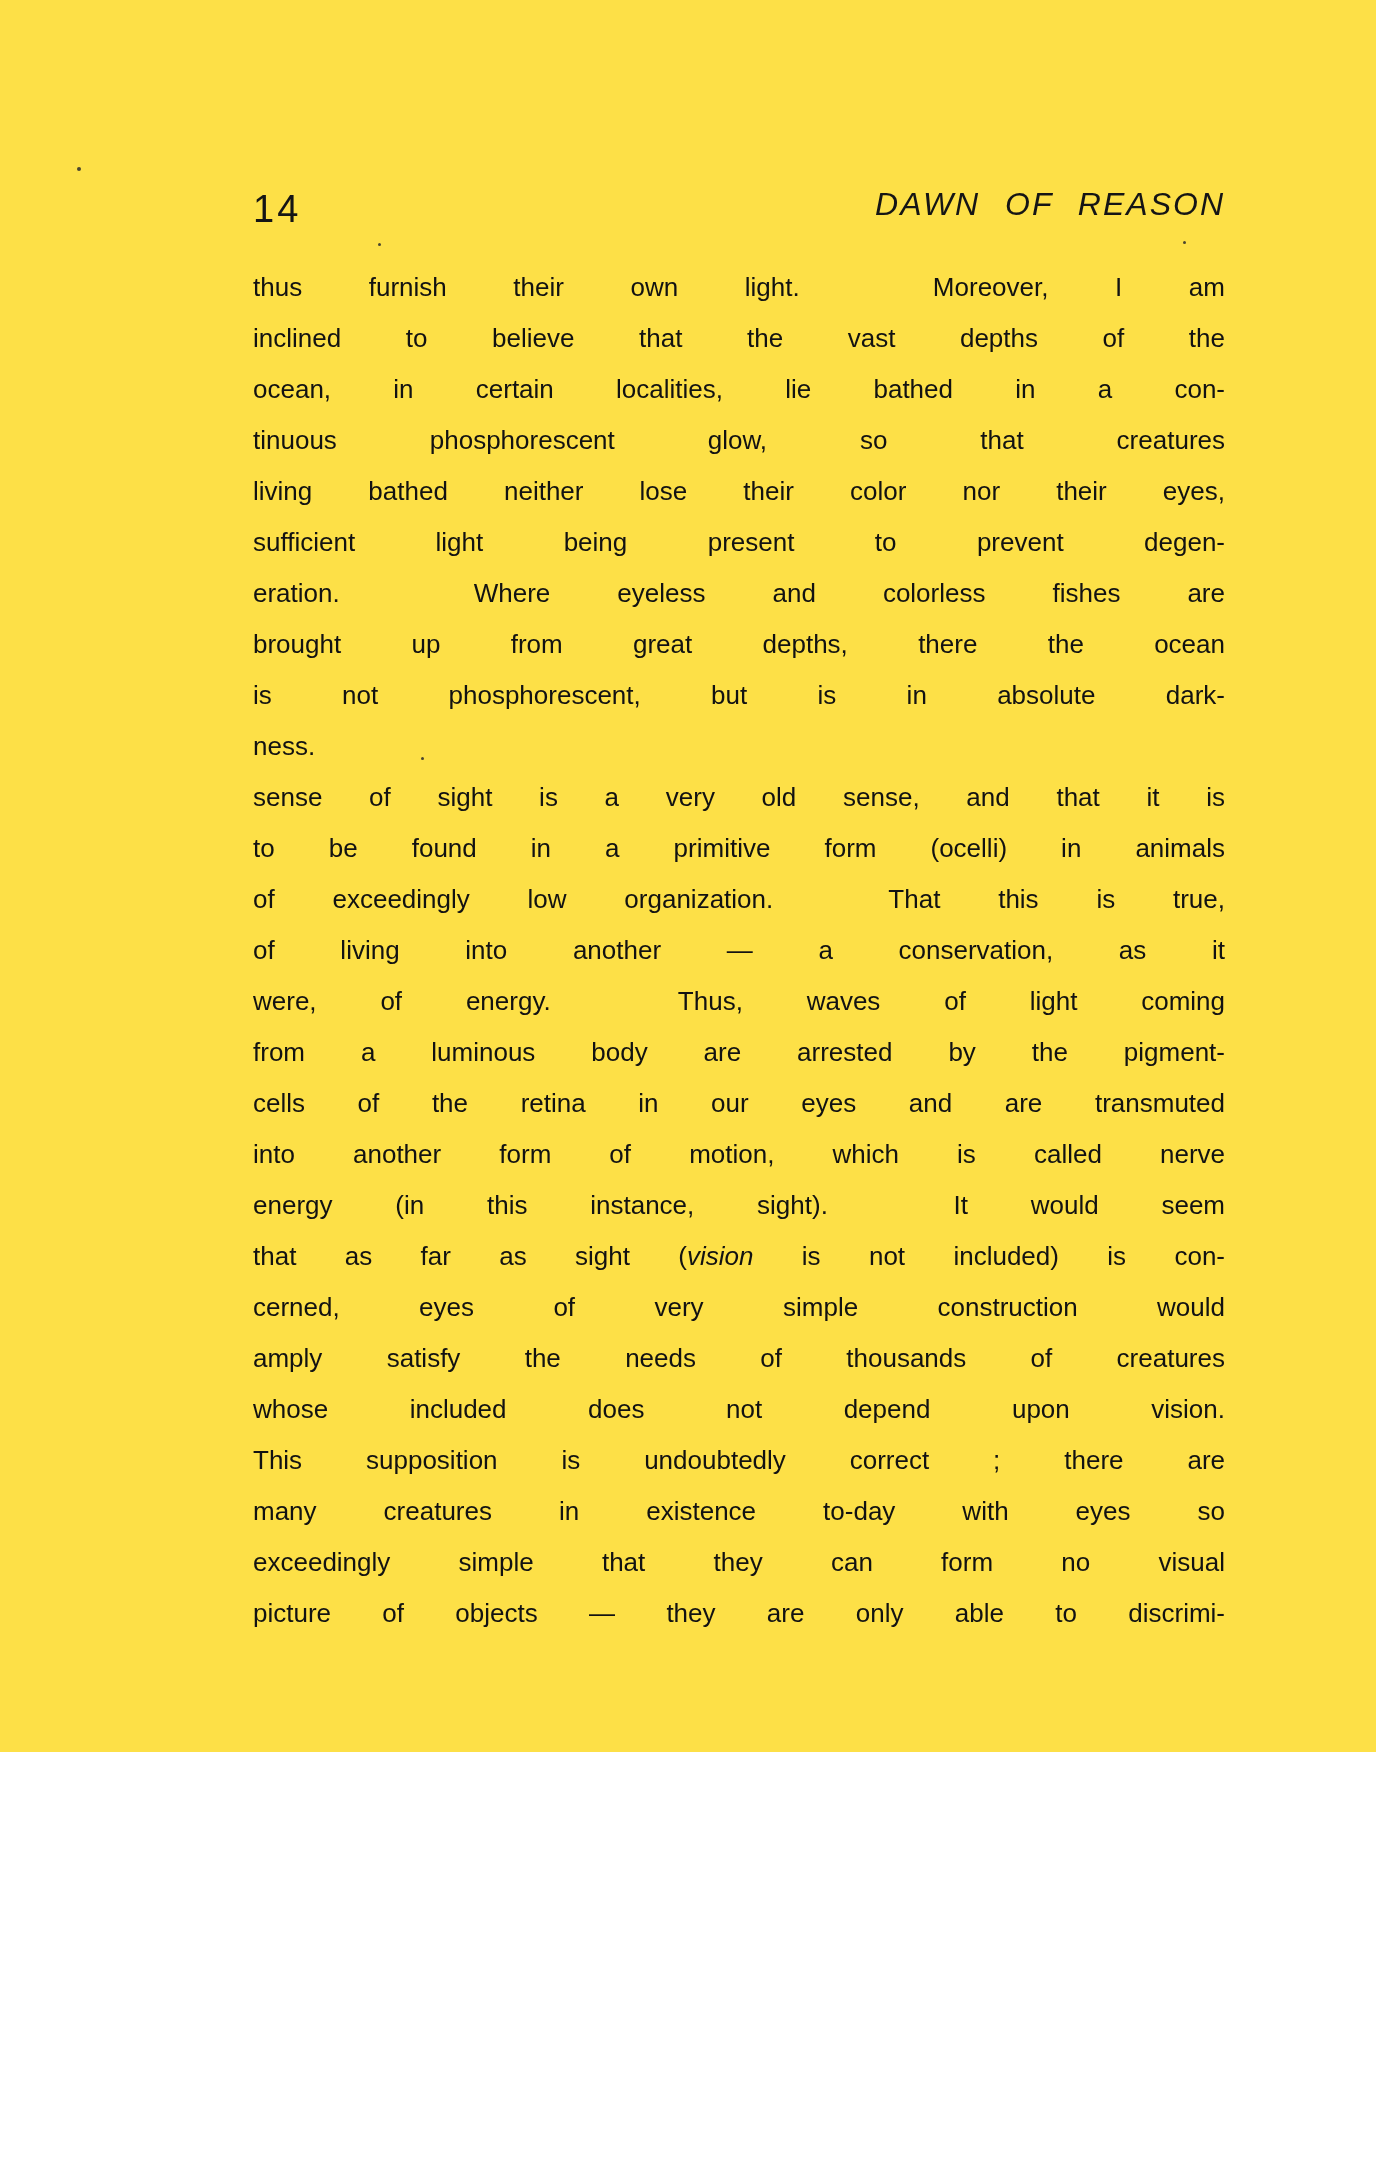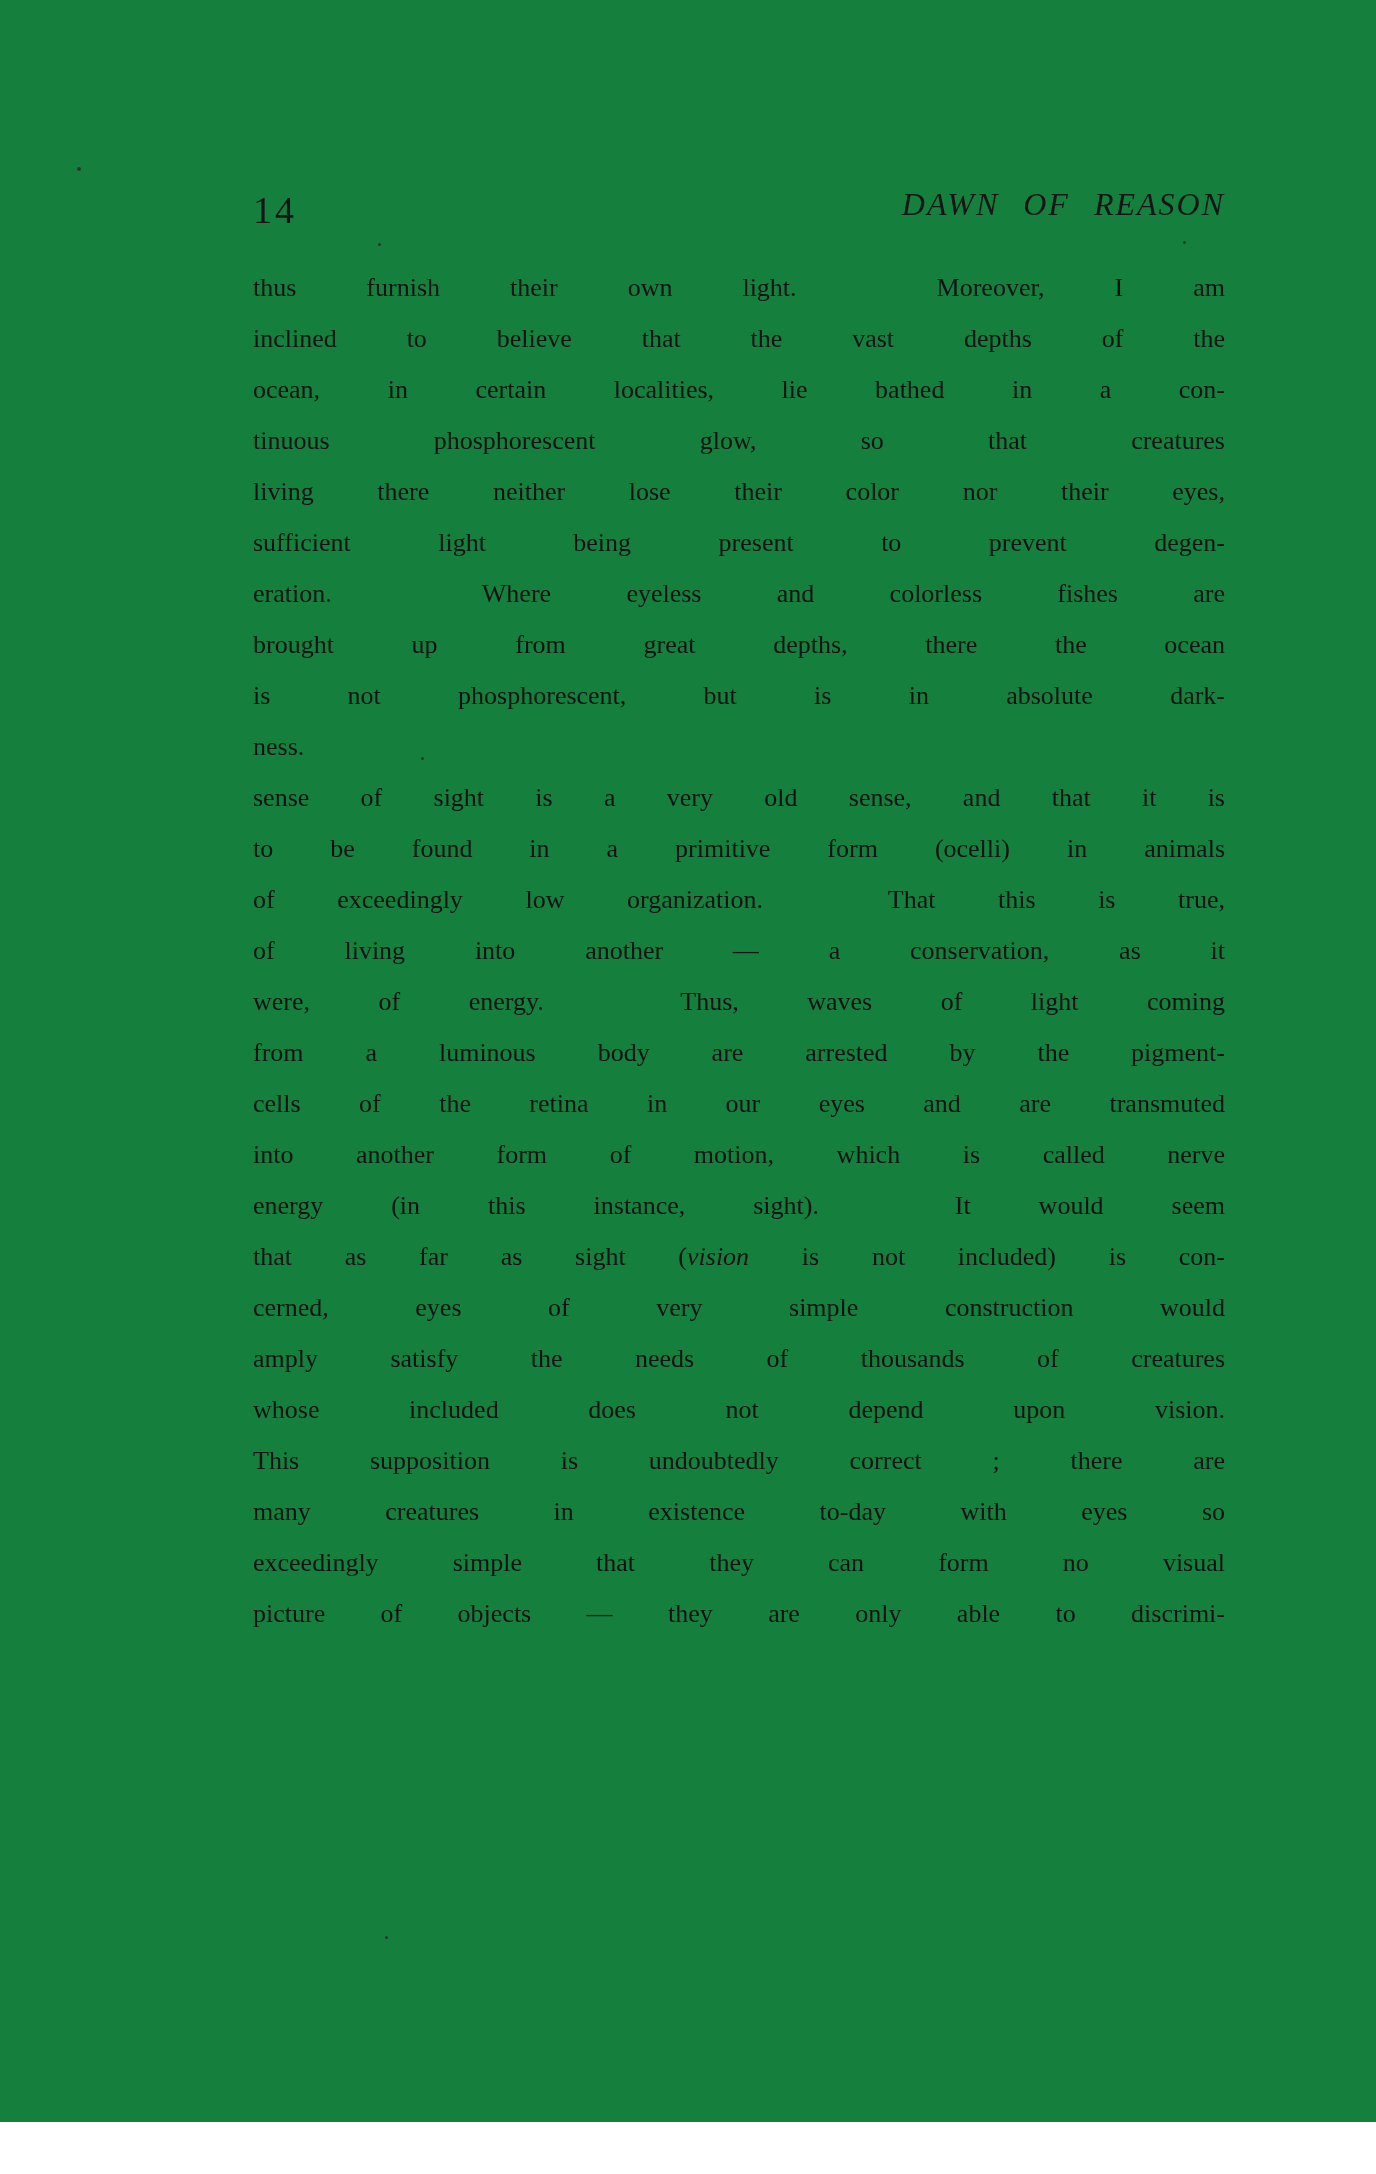--- a/index.html
+++ b/index.html
@@ -1,22 +1,22 @@
 <!DOCTYPE html>
 <html><head>
 <meta charset="utf-8">
 <style>
   html, body { margin: 0; padding: 0; background: #ffffff; }
   .page {
     position: relative;
     width: 1376px;
-    height: 2122px;
-    background: #15803d;
+    height: 1752px;
+    background: #fde047;
     overflow: hidden;
-    font-family: Liberation Serif, serif;
+    font-family: Liberation Sans, sans-serif;
     color: #111;
   }
   .running-head {
     position: absolute;
     left: 253px;
     top: 186px;
     width: 972px;
     height: 50px;
   }
   .page-num {
@@ -64,21 +64,21 @@
   <div class="running-head">
     <span class="page-num">14</span>
     <span class="head-title">DAWN OF REASON</span>
   </div>
 
   <div class="text-block" id="body-text">
       <div class="tline full">thus furnish their own light.  Moreover, I am</div>
       <div class="tline full">inclined to believe that the vast depths of the</div>
       <div class="tline full">ocean, in certain localities, lie bathed in a con-</div>
       <div class="tline full">tinuous phosphorescent glow, so that creatures</div>
-      <div class="tline full">living there neither lose their color nor their eyes,</div>
+      <div class="tline full">living bathed neither lose their color nor their eyes,</div>
       <div class="tline full">sufficient light being present to prevent degen-</div>
       <div class="tline full">eration.  Where eyeless and colorless fishes are</div>
       <div class="tline full">brought up from great depths, there the ocean</div>
       <div class="tline full">is not phosphorescent, but is in absolute dark-</div>
       <div class="tline">ness.</div>
       <div class="tline full">sense of sight is a very old sense, and that it is</div>
       <div class="tline full">to be found in a primitive form (ocelli) in animals</div>
       <div class="tline full">of exceedingly low organization.  That this is true,</div>
       <div class="tline full">of living into another — a conservation, as it</div>
       <div class="tline full">were, of energy.  Thus, waves of light coming</div>

